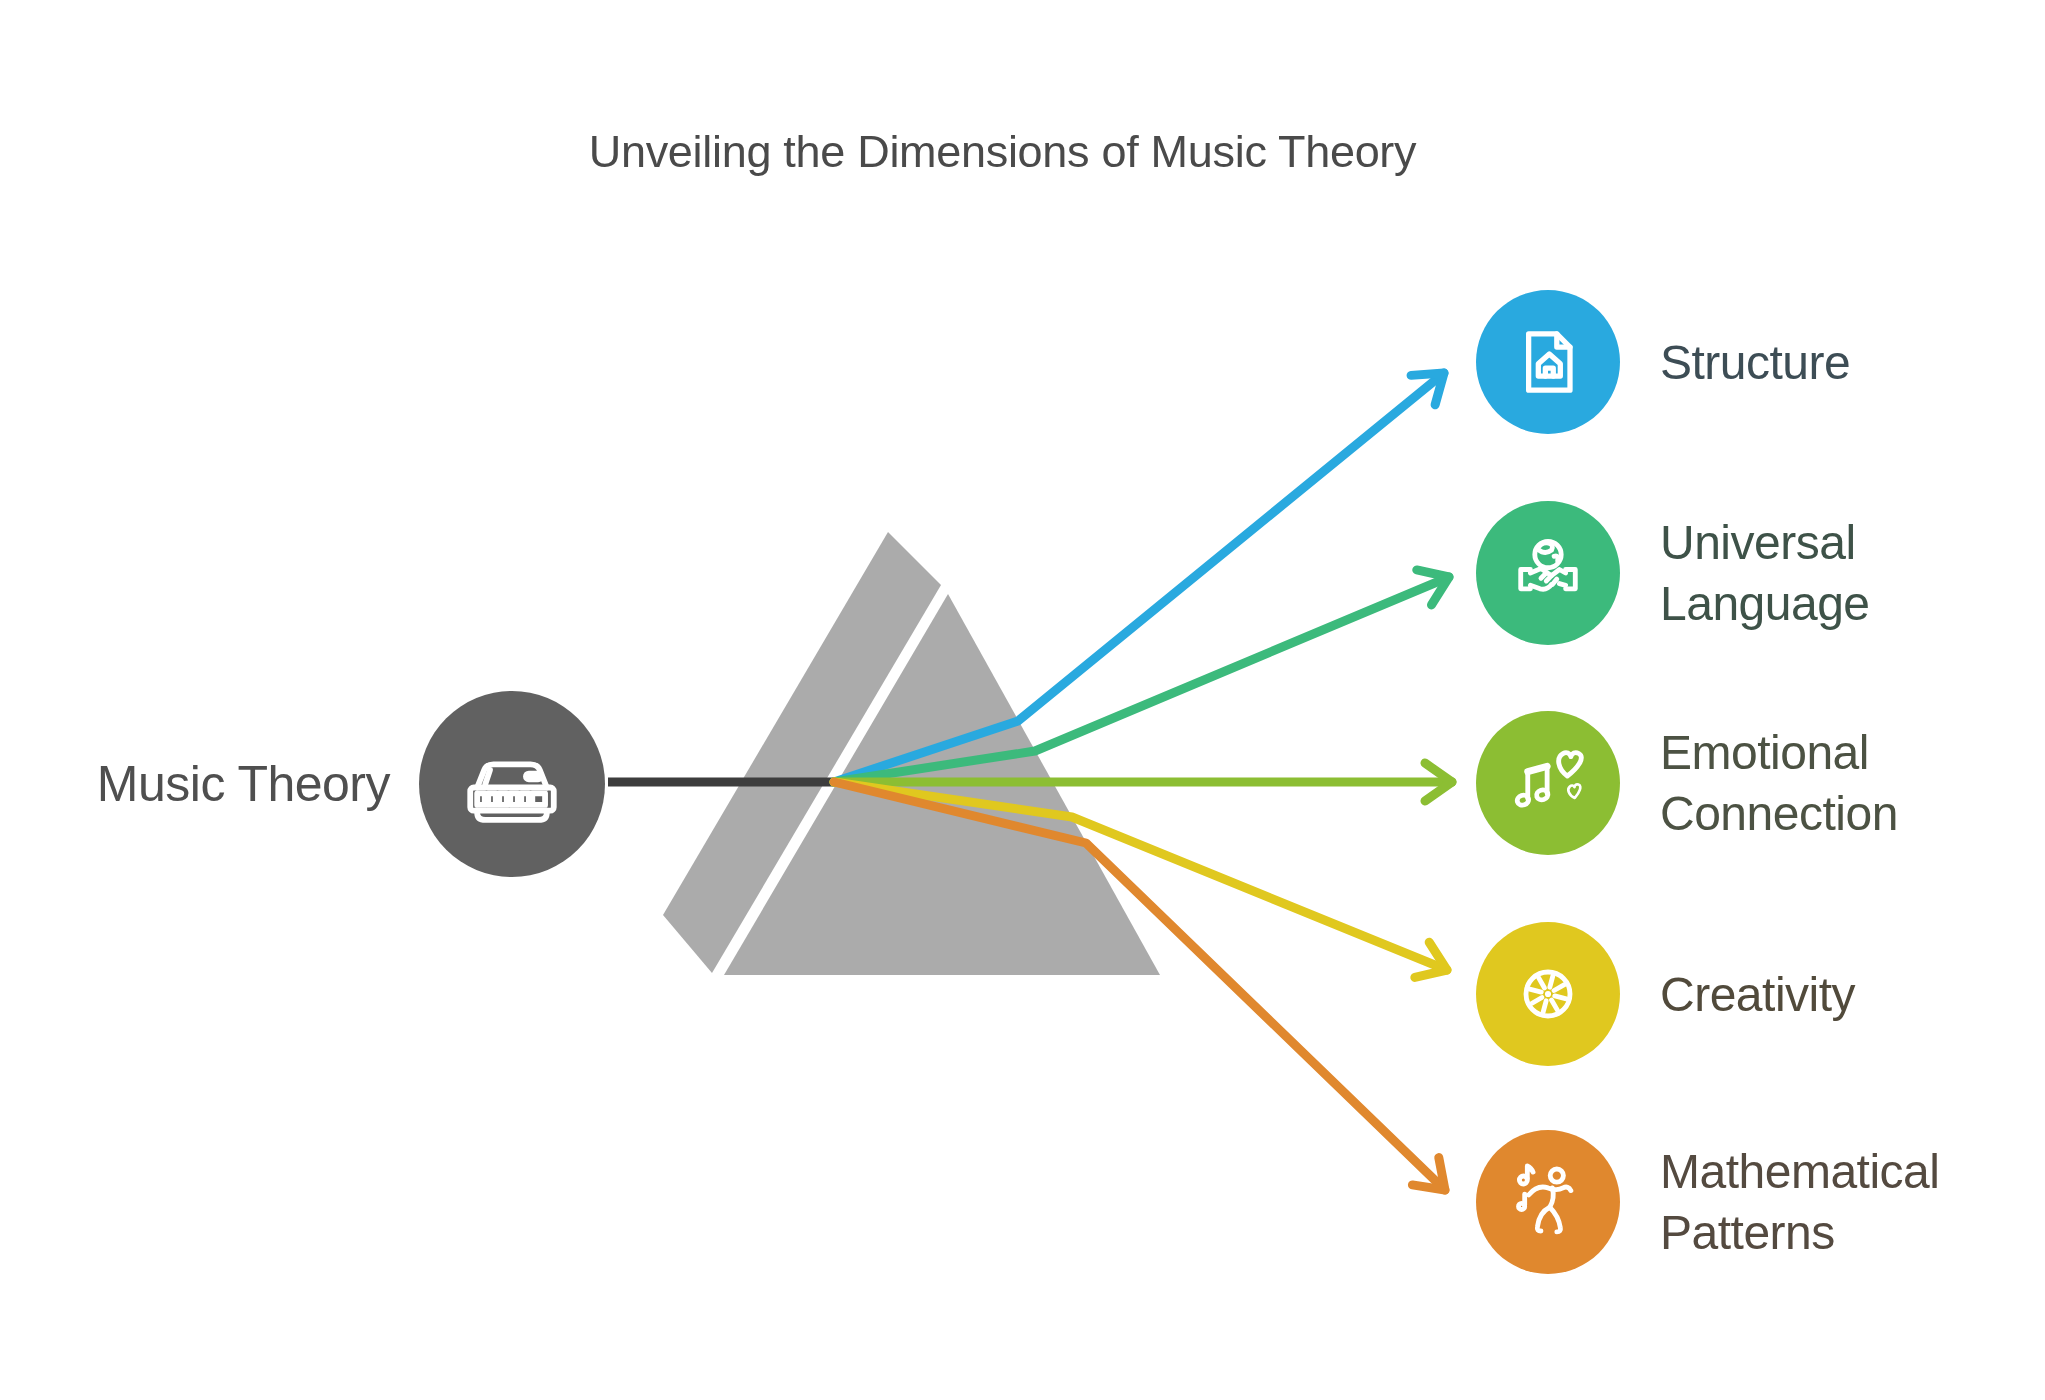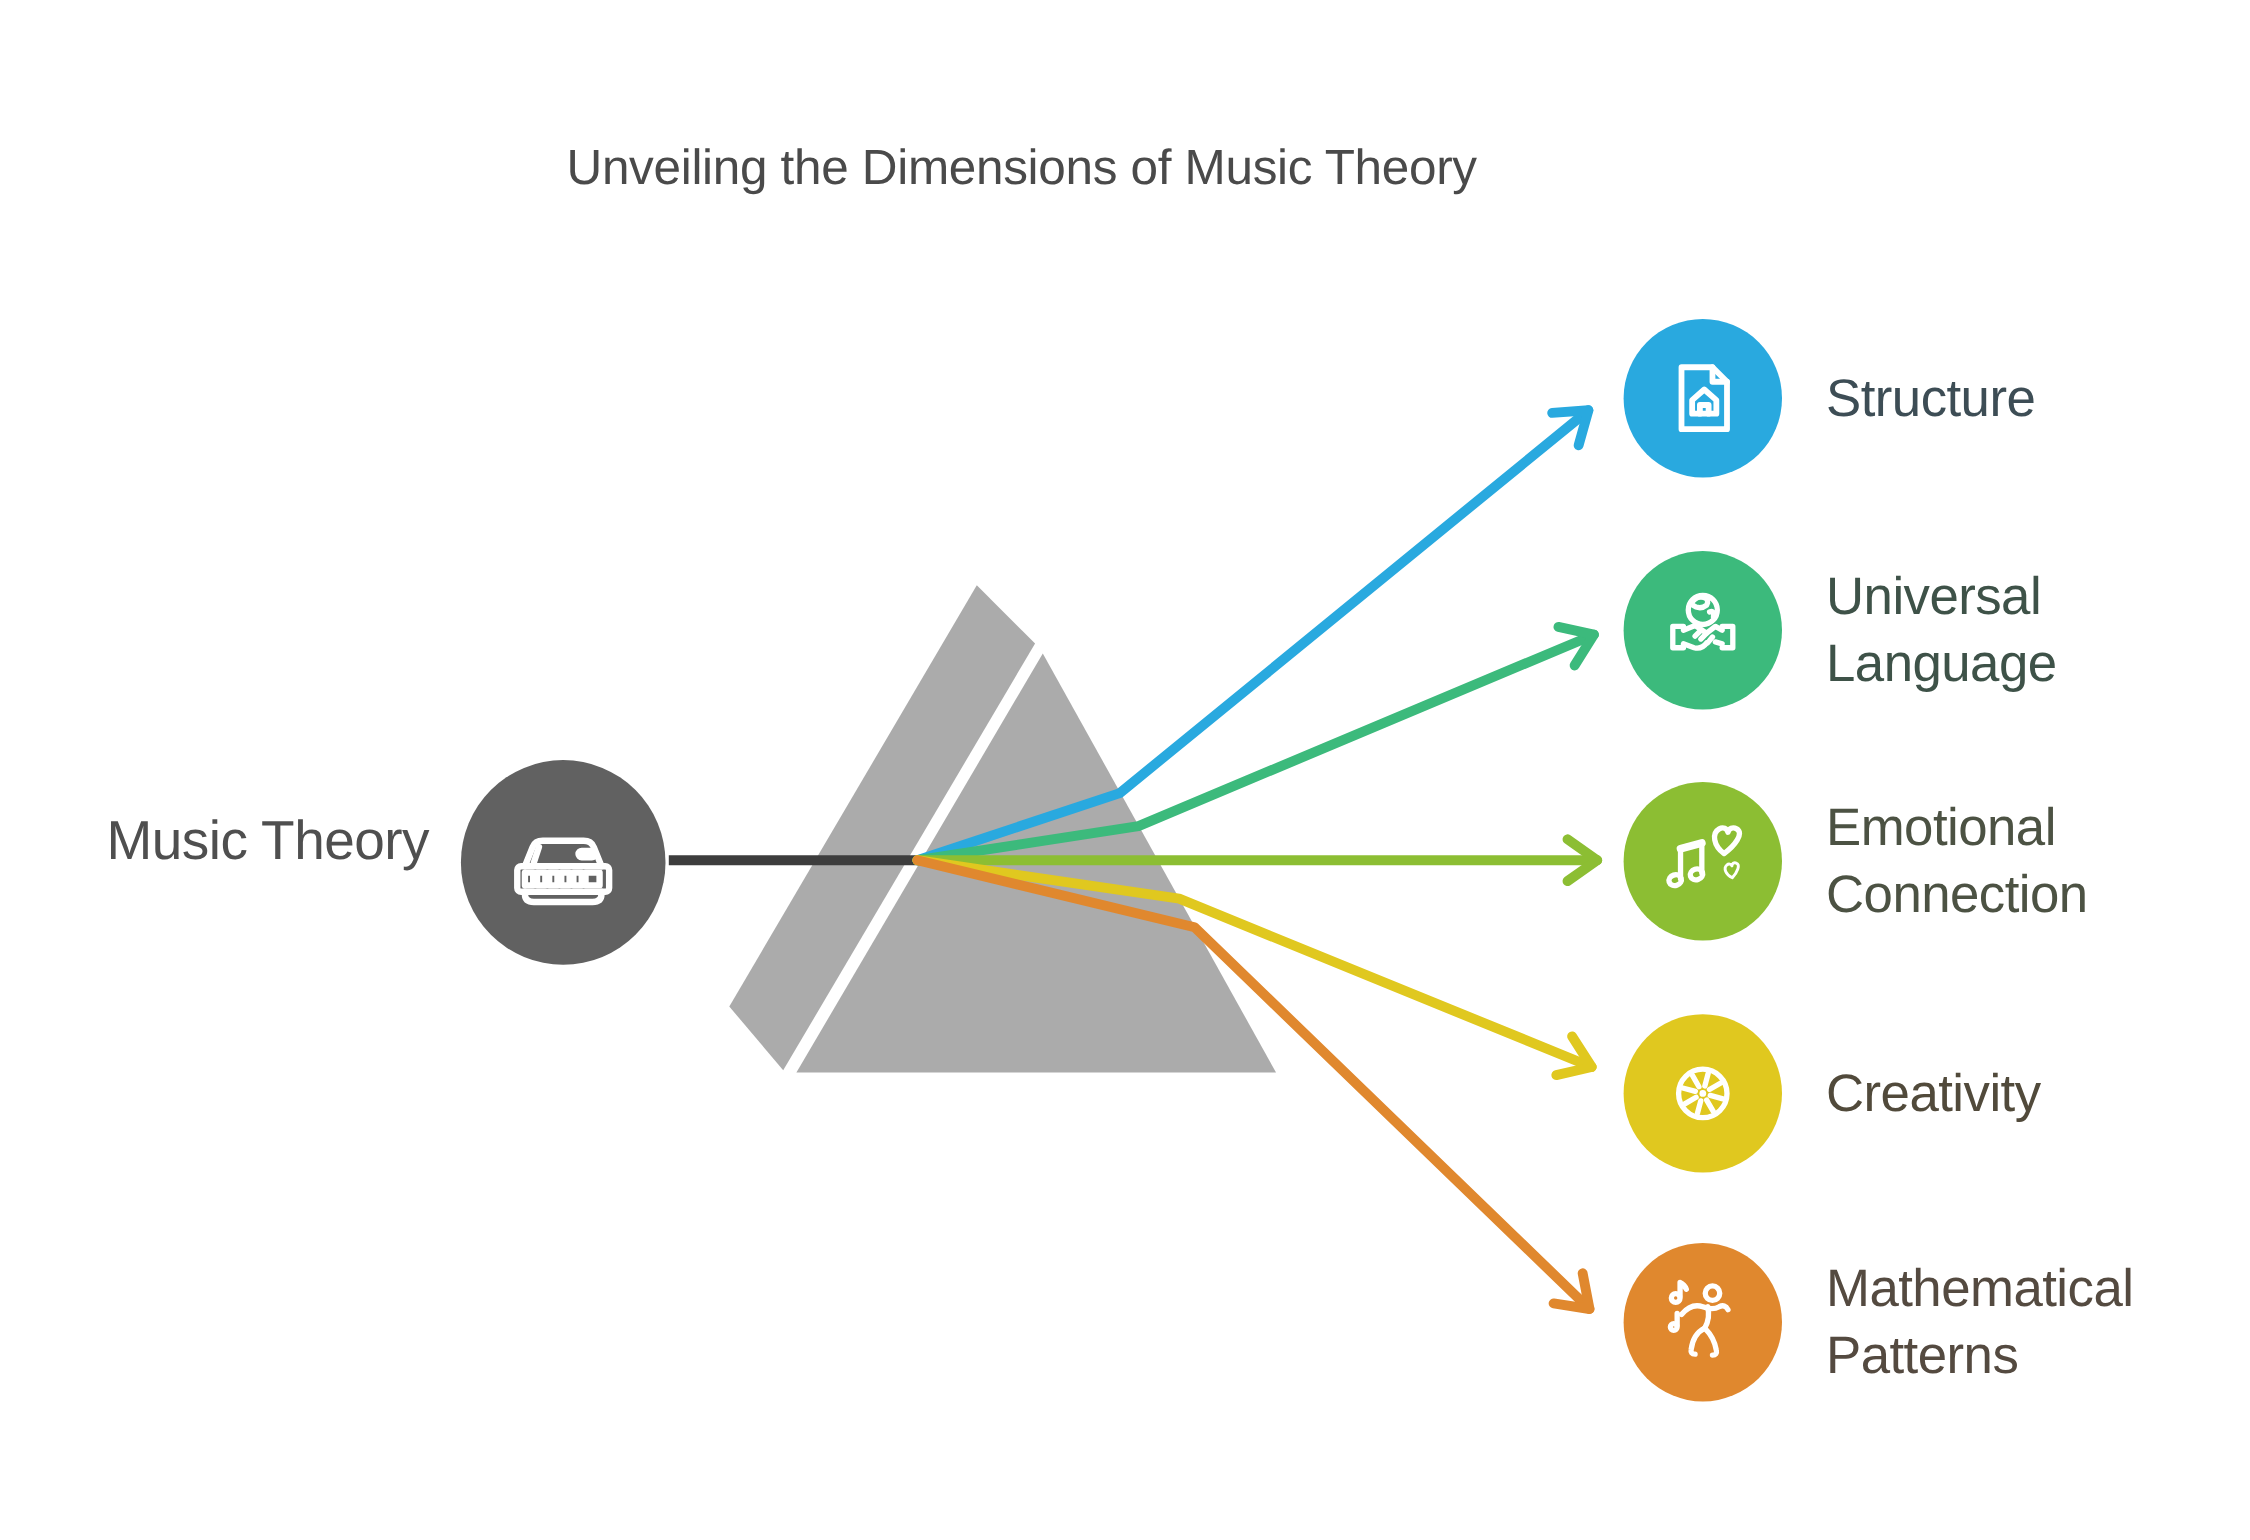--- a/index.html
+++ b/index.html
@@ -2,35 +2,35 @@
 <html><head>
 <meta charset="utf-8">
 <style>
   html,body{margin:0;padding:0;background:#fff;}
   #stage{
     position:relative;width:2045px;height:1400px;overflow:hidden;
     font-family:"Liberation Sans", sans-serif;background:#ffffff;
   }
   #page-title{
     position:absolute;left:515px;top:127px;width:975px;
-    font-size:45px;letter-spacing:-0.3px;color:#4a4a4a;line-height:50px;
+    font-size:45px;letter-spacing:-0.3px;color:#4a4a4a;text-align:center;line-height:50px;
   }
   #prism-svg{position:absolute;left:0;top:0;}
   .node-circle{
     position:absolute;border-radius:50%;
     display:flex;align-items:center;justify-content:center;
   }
   .node-circle svg{display:block;}
   .spoke-label{
     position:absolute;left:1660px;width:400px;height:144px;
     display:flex;align-items:center;
     font-size:48px;line-height:61px;letter-spacing:-0.5px;
   }
   #source-label{
-    position:absolute;left:60px;top:714px;width:330px;height:100px;
+    position:absolute;left:60px;top:734px;width:330px;height:100px;
     display:flex;align-items:center;justify-content:flex-end;
     font-size:50px;letter-spacing:-0.5px;color:#4f4f4f;white-space:nowrap;
   }
   .icon-stroke{fill:none;stroke:#ffffff;stroke-linecap:round;stroke-linejoin:round;}
 </style>
 </head>
 <body>
 
 <div id="stage">
 

